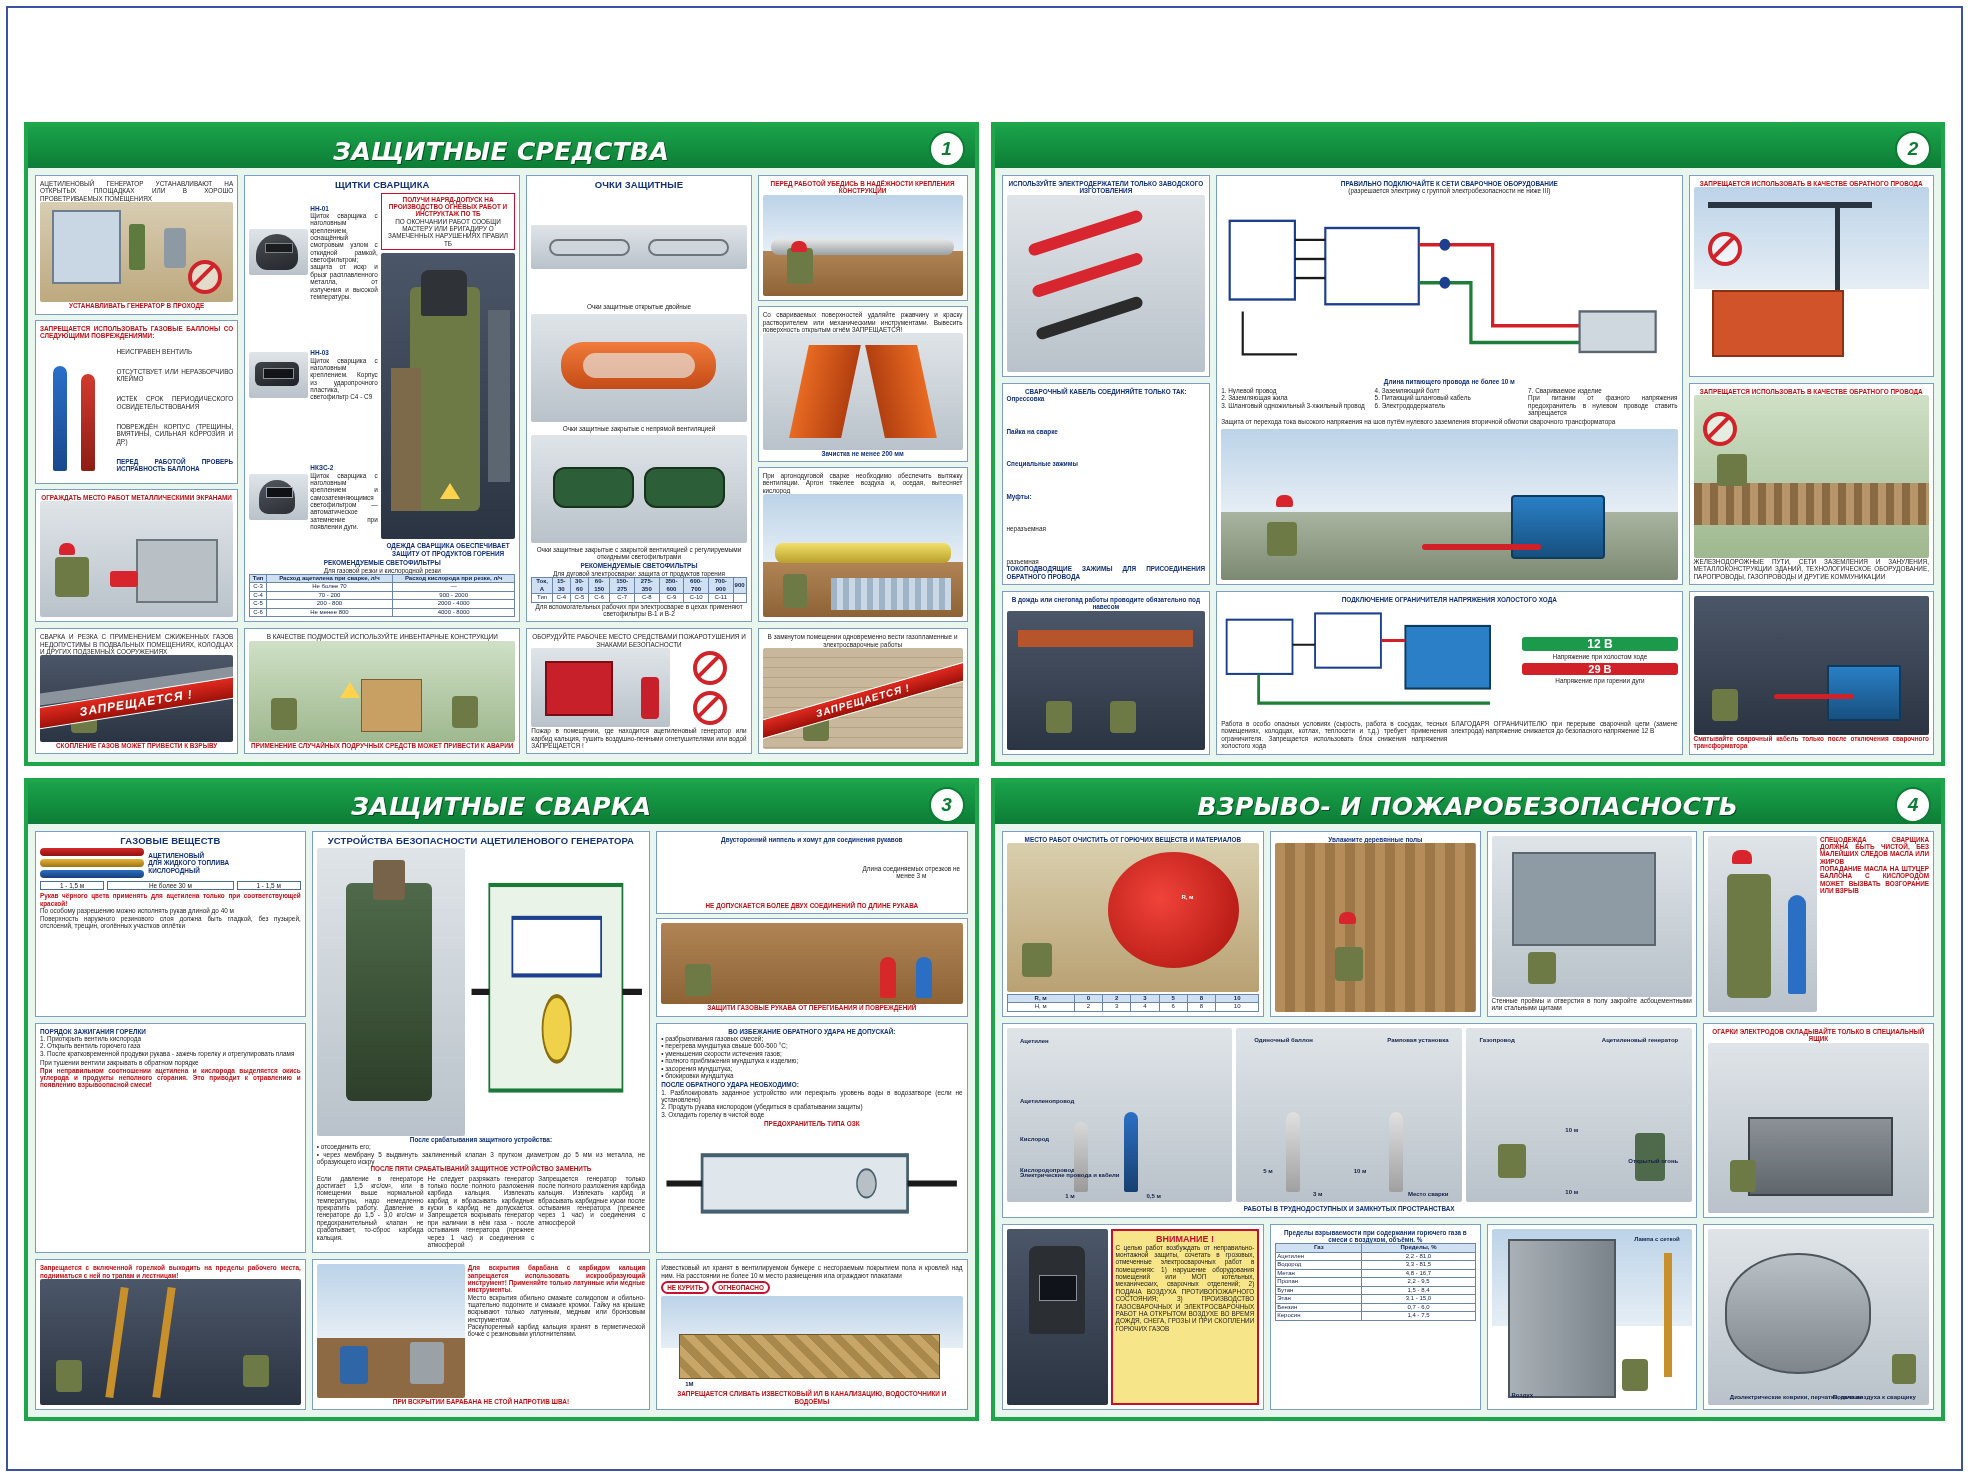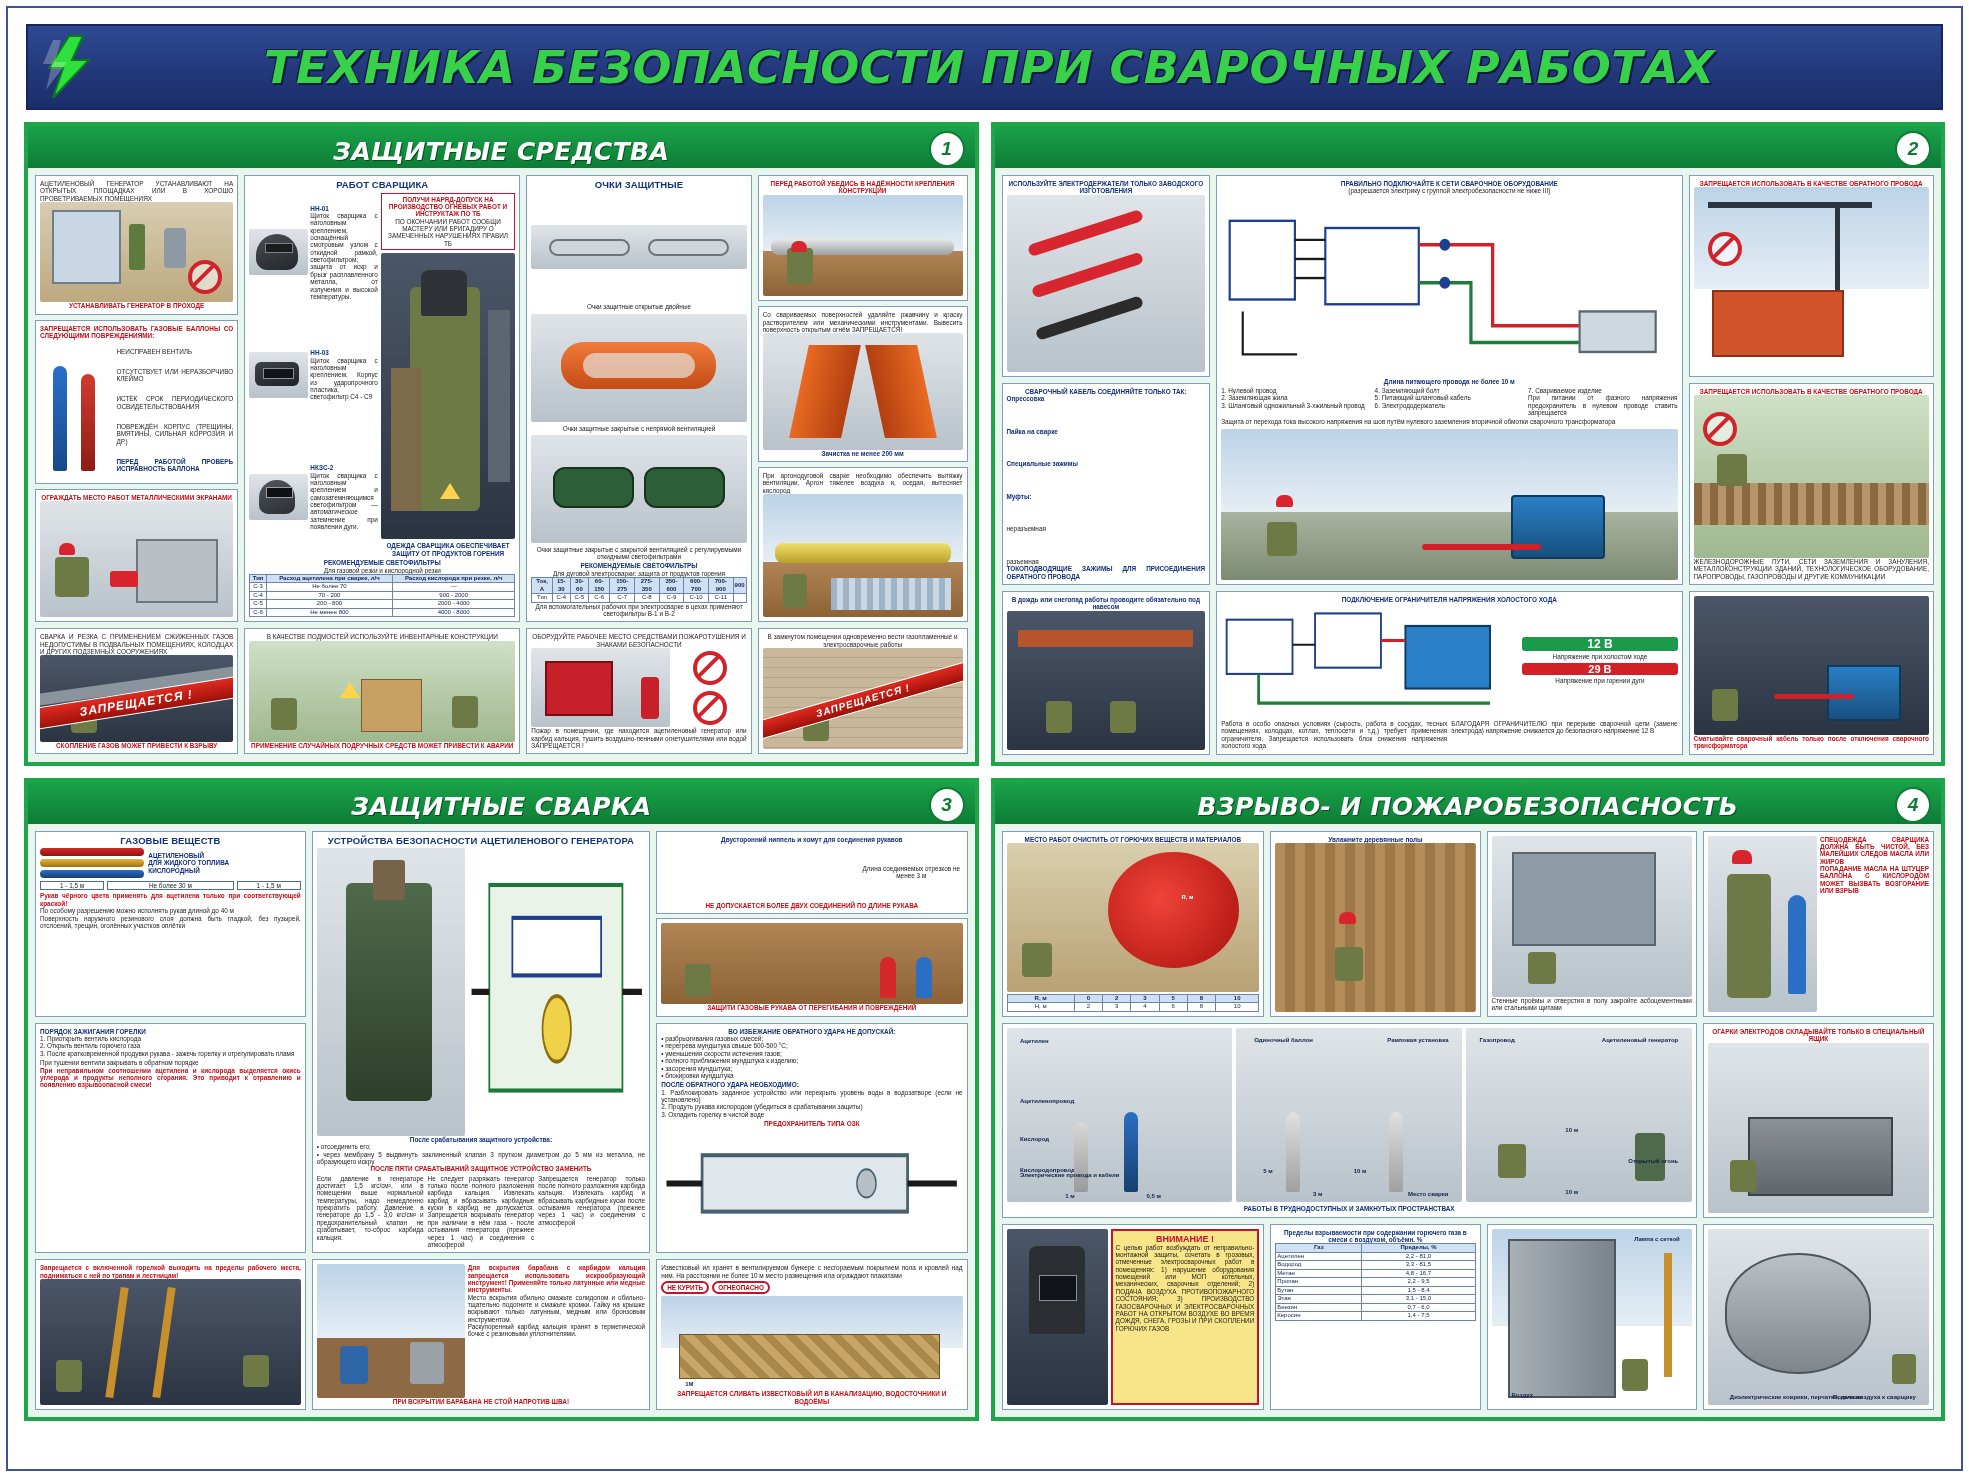--- a/index.html
+++ b/index.html
@@ -157,30 +157,20 @@
   .g2{display:grid;grid-template-columns:1fr 1fr;gap:4px;}
   .g3{display:grid;grid-template-columns:1fr 1fr 1fr;gap:4px;}
 </style>
 </head>
 <body>
 
 <div class="poster">
   <div class="frame"></div>
   <div class="inner"></div>
 
-  <div class="header">
-    <div class="bolt">
-      <svg width="60" height="66" viewBox="0 0 60 66">
-        <polygon points="30,2 10,34 24,34 14,64 50,26 33,26 44,2" fill="#2ee03c" stroke="#0b7a1c" stroke-width="2"></polygon>
-        <polygon points="14,6 4,30 13,30 7,56 28,28 16,28 22,6" fill="#ffffff" opacity="0.25"></polygon>
-      </svg>
-    </div>
-    <div class="title">ТЕХНИКА БЕЗОПАСНОСТИ ПРИ СВАРОЧНЫХ РАБОТАХ</div>
-    <div style="width:74px"></div>
-  </div>
 
   <div class="sections">
 
     <div class="section">
       <div class="sec-head">
         <div class="sec-title">ЗАЩИТНЫЕ СРЕДСТВА</div>
         <div class="sec-num">1</div>
       </div>
       <div class="sec-body" style="grid-template-columns:0.92fr 1.25fr 1.02fr 0.95fr;grid-template-rows:1.55fr 1.18fr 0.78fr;">
 
@@ -226,21 +216,21 @@
                 <div style="position:absolute;left:8%;bottom:18%;width:34px;height:40px;background:#6e7a46;border-radius:4px"></div>
                 <div style="position:absolute;left:10%;bottom:54%;width:16px;height:12px;background:#d8242c;border-radius:7px 7px 2px 2px"></div>
                 <div style="position:absolute;right:8%;bottom:12%;width:40%;height:52%;background:#b8c0c6;border:2px solid #6b7880"></div>
                 <div style="position:absolute;left:36%;bottom:26%;width:28px;height:16px;background:#d8242c;border-radius:3px"></div>
               </div>
             </div>
           </div>
         </div>
 
         <div class="card" style="grid-row:1 / span 2;">
-          <div class="card-title">РАБОТ СВАРЩИКА</div>
+          <div class="card-title">ЩИТКИ СВАРЩИКА</div>
           <div class="flex" style="flex:1;gap:3px">
             <div class="col" style="flex:1.05;gap:3px">
               <div class="flex" style="flex:1;gap:2px;align-items:center">
                 <div class="art" style="flex:0 0 46%;min-height:46px">
                   <div class="scene">
                       <div class="gray"></div>
                     <div style="position:absolute;left:12%;top:10%;width:70%;height:78%;background:linear-gradient(160deg,#4a4f55,#23262a);border-radius:26px 26px 14px 14px"></div>
                     <div style="position:absolute;left:26%;top:30%;width:44%;height:16%;background:#1a1c1f;border:1px solid #7d8288"></div>
                   </div>
                 </div>

